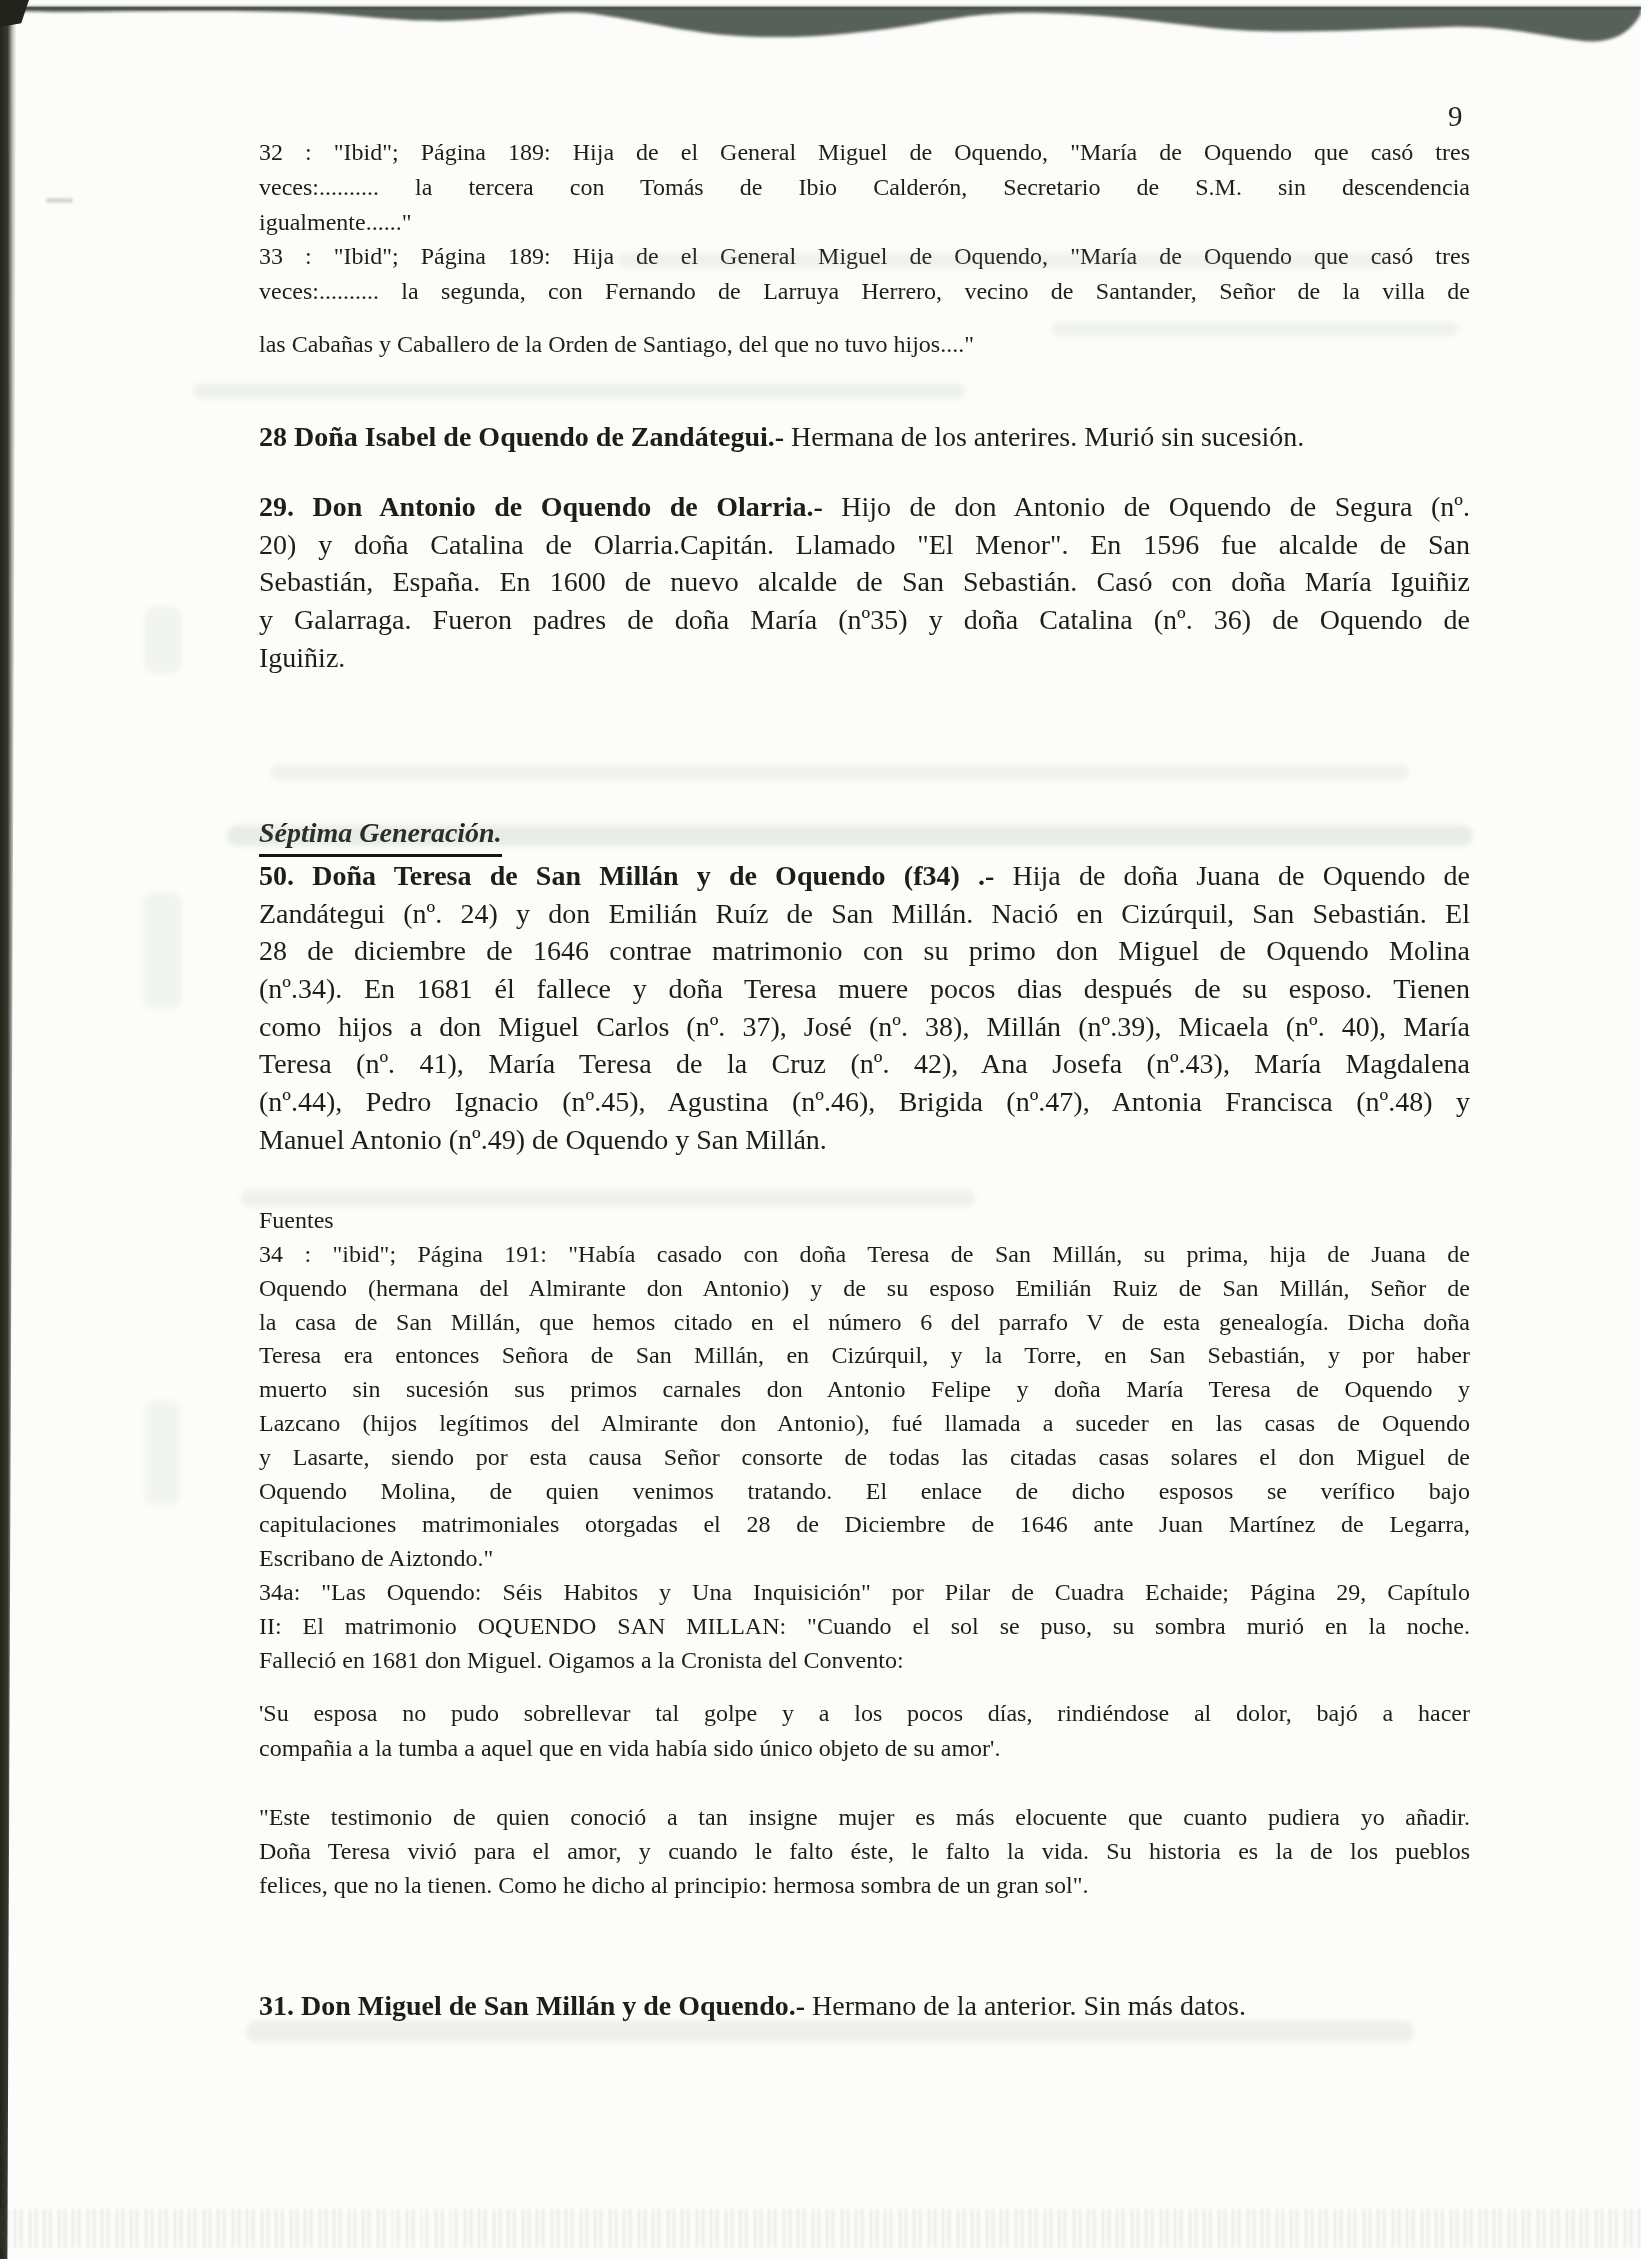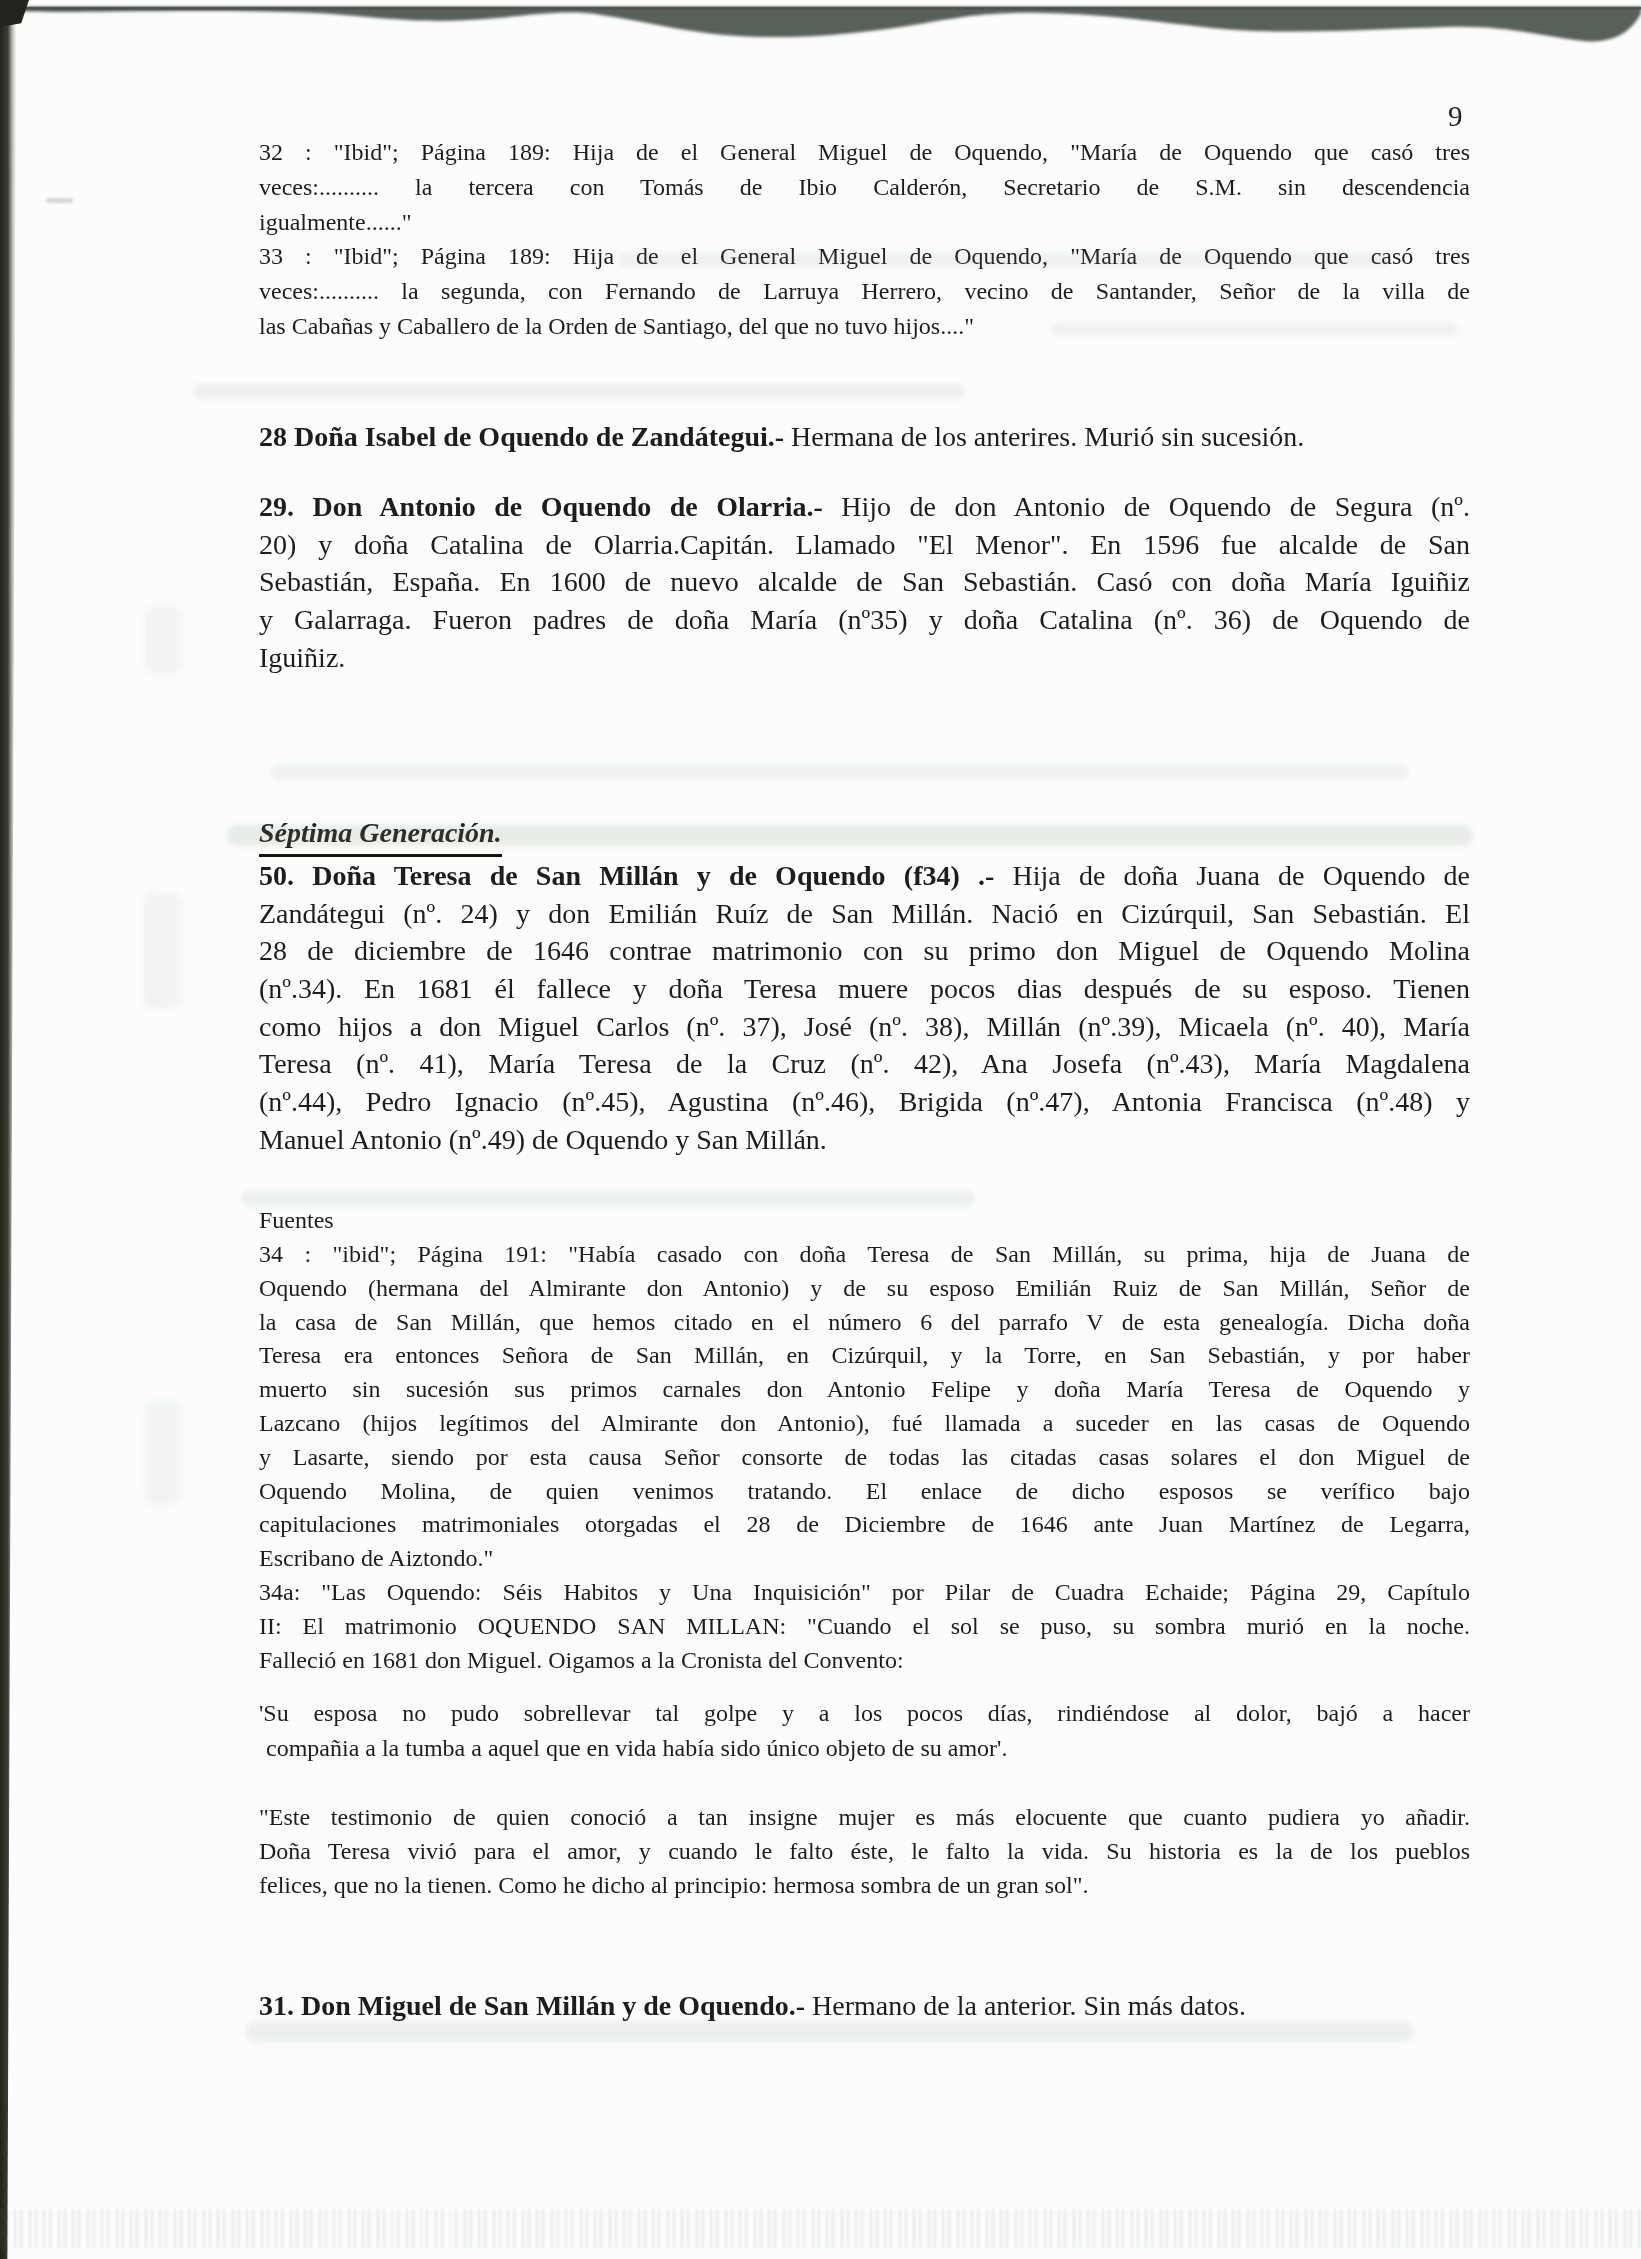--- a/index.html
+++ b/index.html
@@ -74,21 +74,21 @@
 
 <div class="page">
 
   <div class="text-layer">
       <div class="block small" style="top: 135px; left: 259px; width: 1211px;">
         <div class="line just" style="top: 0px; height: 35px; line-height: 35px;"><span>32 : "Ibid"; Página 189: Hija de el General Miguel de Oquendo, "María de Oquendo que casó tres</span></div>
         <div class="line just" style="top: 35px; height: 35px; line-height: 35px;"><span>veces:.......... la tercera con Tomás de Ibio Calderón, Secretario de S.M. sin descendencia</span></div>
         <div class="line" style="top: 70px; height: 35px; line-height: 35px;"><span>igualmente......"</span></div>
         <div class="line just" style="top: 104px; height: 35px; line-height: 35px;"><span>33 : "Ibid"; Página 189: Hija de el General Miguel de Oquendo, "María de Oquendo que casó tres</span></div>
         <div class="line just" style="top: 139px; height: 35px; line-height: 35px;"><span>veces:.......... la segunda, con Fernando de Larruya Herrero, vecino de Santander, Señor de la villa de</span></div>
-        <div class="line" style="top: 174px; height: 35px; line-height: 35px;"><span>las Cabañas y Caballero de la Orden de Santiago, del que no tuvo hijos...."</span></div>
+        <div class="line" style="top: 192px; height: 35px; line-height: 35px;"><span>las Cabañas y Caballero de la Orden de Santiago, del que no tuvo hijos...."</span></div>
       </div>
       <div class="block body" style="top: 418px; left: 259px; width: 1211px;">
         <div class="line" style="top: 0px; height: 38px; line-height: 38px;"><span class="b">28 Doña Isabel de Oquendo de Zandátegui.-</span><span> Hermana de los anterires. Murió sin sucesión.</span></div>
       </div>
       <div class="block body" style="top: 488px; left: 259px; width: 1211px;">
         <div class="line just" style="top: 0px; height: 38px; line-height: 38px;"><span class="b">29. Don Antonio de Oquendo de Olarria.-</span><span> Hijo de don Antonio de Oquendo de Segura (nº.</span></div>
         <div class="line just" style="top: 38px; height: 38px; line-height: 38px;"><span>20) y doña Catalina de Olarria.Capitán. Llamado "El Menor". En 1596 fue alcalde de San</span></div>
         <div class="line just" style="top: 75px; height: 38px; line-height: 38px;"><span>Sebastián, España. En 1600 de nuevo alcalde de San Sebastián. Casó con doña María Iguiñiz</span></div>
         <div class="line just" style="top: 113px; height: 38px; line-height: 38px;"><span>y Galarraga. Fueron padres de doña María (nº35) y doña Catalina (nº. 36) de Oquendo de</span></div>
         <div class="line" style="top: 151px; height: 38px; line-height: 38px;"><span>Iguiñiz.</span></div>
@@ -121,21 +121,21 @@
         <div class="line just" style="top: 270px; height: 34px; line-height: 34px;"><span>capitulaciones matrimoniales otorgadas el 28 de Diciembre de 1646 ante Juan Martínez de Legarra,</span></div>
         <div class="line" style="top: 304px; height: 34px; line-height: 34px;"><span>Escribano de Aiztondo."</span></div>
       </div>
       <div class="block small" style="top: 1575px; left: 259px; width: 1211px;">
         <div class="line just" style="top: 0px; height: 34px; line-height: 34px;"><span>34a: "Las Oquendo: Séis Habitos y Una Inquisición" por Pilar de Cuadra Echaide; Página 29, Capítulo</span></div>
         <div class="line just" style="top: 34px; height: 34px; line-height: 34px;"><span>II: El matrimonio OQUENDO SAN MILLAN: "Cuando el sol se puso, su sombra murió en la noche.</span></div>
         <div class="line" style="top: 68px; height: 34px; line-height: 34px;"><span>Falleció en 1681 don Miguel. Oigamos a la Cronista del Convento:</span></div>
       </div>
       <div class="block small" style="top: 1696px; left: 259px; width: 1211px;">
         <div class="line just" style="top: 0px; height: 35px; line-height: 35px;"><span>'Su esposa no pudo sobrellevar tal golpe y a los pocos días, rindiéndose al dolor, bajó a hacer</span></div>
-        <div class="line" style="top: 35px; height: 35px; line-height: 35px; margin-left: 7px;"><span>compañia a la tumba a aquel que en vida había sido único objeto de su amor'.</span></div>
+        <div class="line" style="top: 35px; height: 35px; line-height: 35px;"><span>compañia a la tumba a aquel que en vida había sido único objeto de su amor'.</span></div>
       </div>
       <div class="block small" style="top: 1800px; left: 259px; width: 1211px;">
         <div class="line just" style="top: 0px; height: 34px; line-height: 34px;"><span>"Este testimonio de quien conoció a tan insigne mujer es más elocuente que cuanto pudiera yo añadir.</span></div>
         <div class="line just" style="top: 34px; height: 34px; line-height: 34px;"><span>Doña Teresa vivió para el amor, y cuando le falto éste, le falto la vida. Su historia es la de los pueblos</span></div>
         <div class="line" style="top: 68px; height: 34px; line-height: 34px; font-family: Liberation Serif, serif;"><span>felices, que no la tienen. Como he dicho al principio: hermosa sombra de un gran sol".</span></div>
       </div>
       <div class="block body" style="top: 1979px; left: 259px; width: 1211px;">
         <div class="line" style="top: 8px; height: 38px; line-height: 38px;"><span class="b">31. Don Miguel de San Millán y de Oquendo.-</span><span> Hermano de la anterior. Sin más datos.</span></div>
       </div>
     </div>

